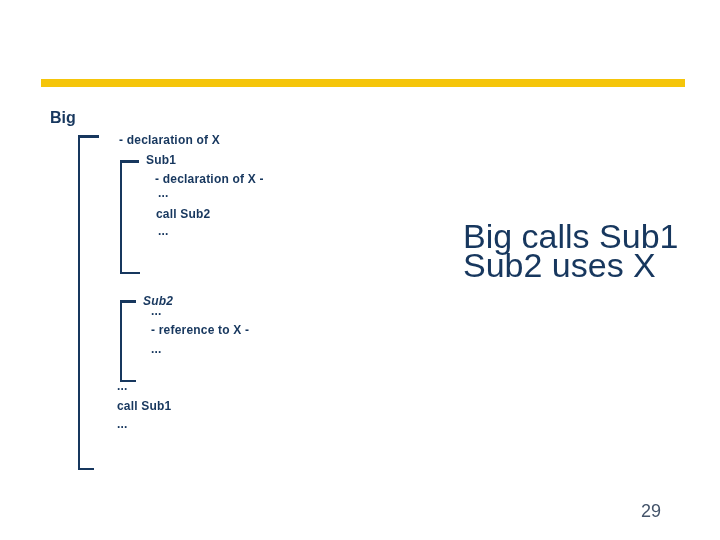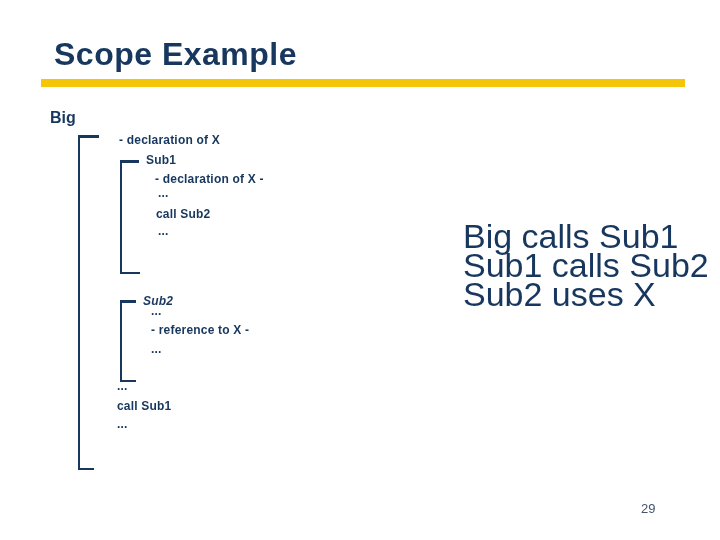--- a/index.html
+++ b/index.html
@@ -99,30 +99,29 @@
     font-size: 34px;
     line-height: 29px;
     color: var(--navy);
     letter-spacing: 0px;
     white-space: nowrap;
   }
   .page-number {
     position: absolute;
     left: 641px;
     top: 501px;
-    font-size: 13px;
+    font-size: 18px;
     color: var(--pagenum);
   }
 </style>
 </head>
 <body>
 
 <div class="slide">
 
-  <h1 class="title">Scope Example</h1>
   <div class="title-underline"></div>
 
   <div class="root-label">Big</div>
 
   <div class="bracket b-big"></div>
   <div class="bracket b-sub1"></div>
   <div class="bracket b-sub2"></div>
 
   <div class="tline l1">- declaration of X</div>
   <div class="tline l2">Sub1</div>
@@ -133,19 +132,18 @@
   <div class="tline l7">Sub2</div>
   <div class="tline l8">...</div>
   <div class="tline l9">- reference to X -</div>
   <div class="tline l10">...</div>
   <div class="tline l11">...</div>
   <div class="tline l12">call Sub1</div>
   <div class="tline l13">...</div>
 
   <div class="callout">
     <div>Big calls Sub1</div>
-    <div>Sub1 calls Sub2</div>
     <div>Sub2 uses X</div>
   </div>
 
   <div class="page-number">29</div>
 
 </div>
 
 </body></html>

